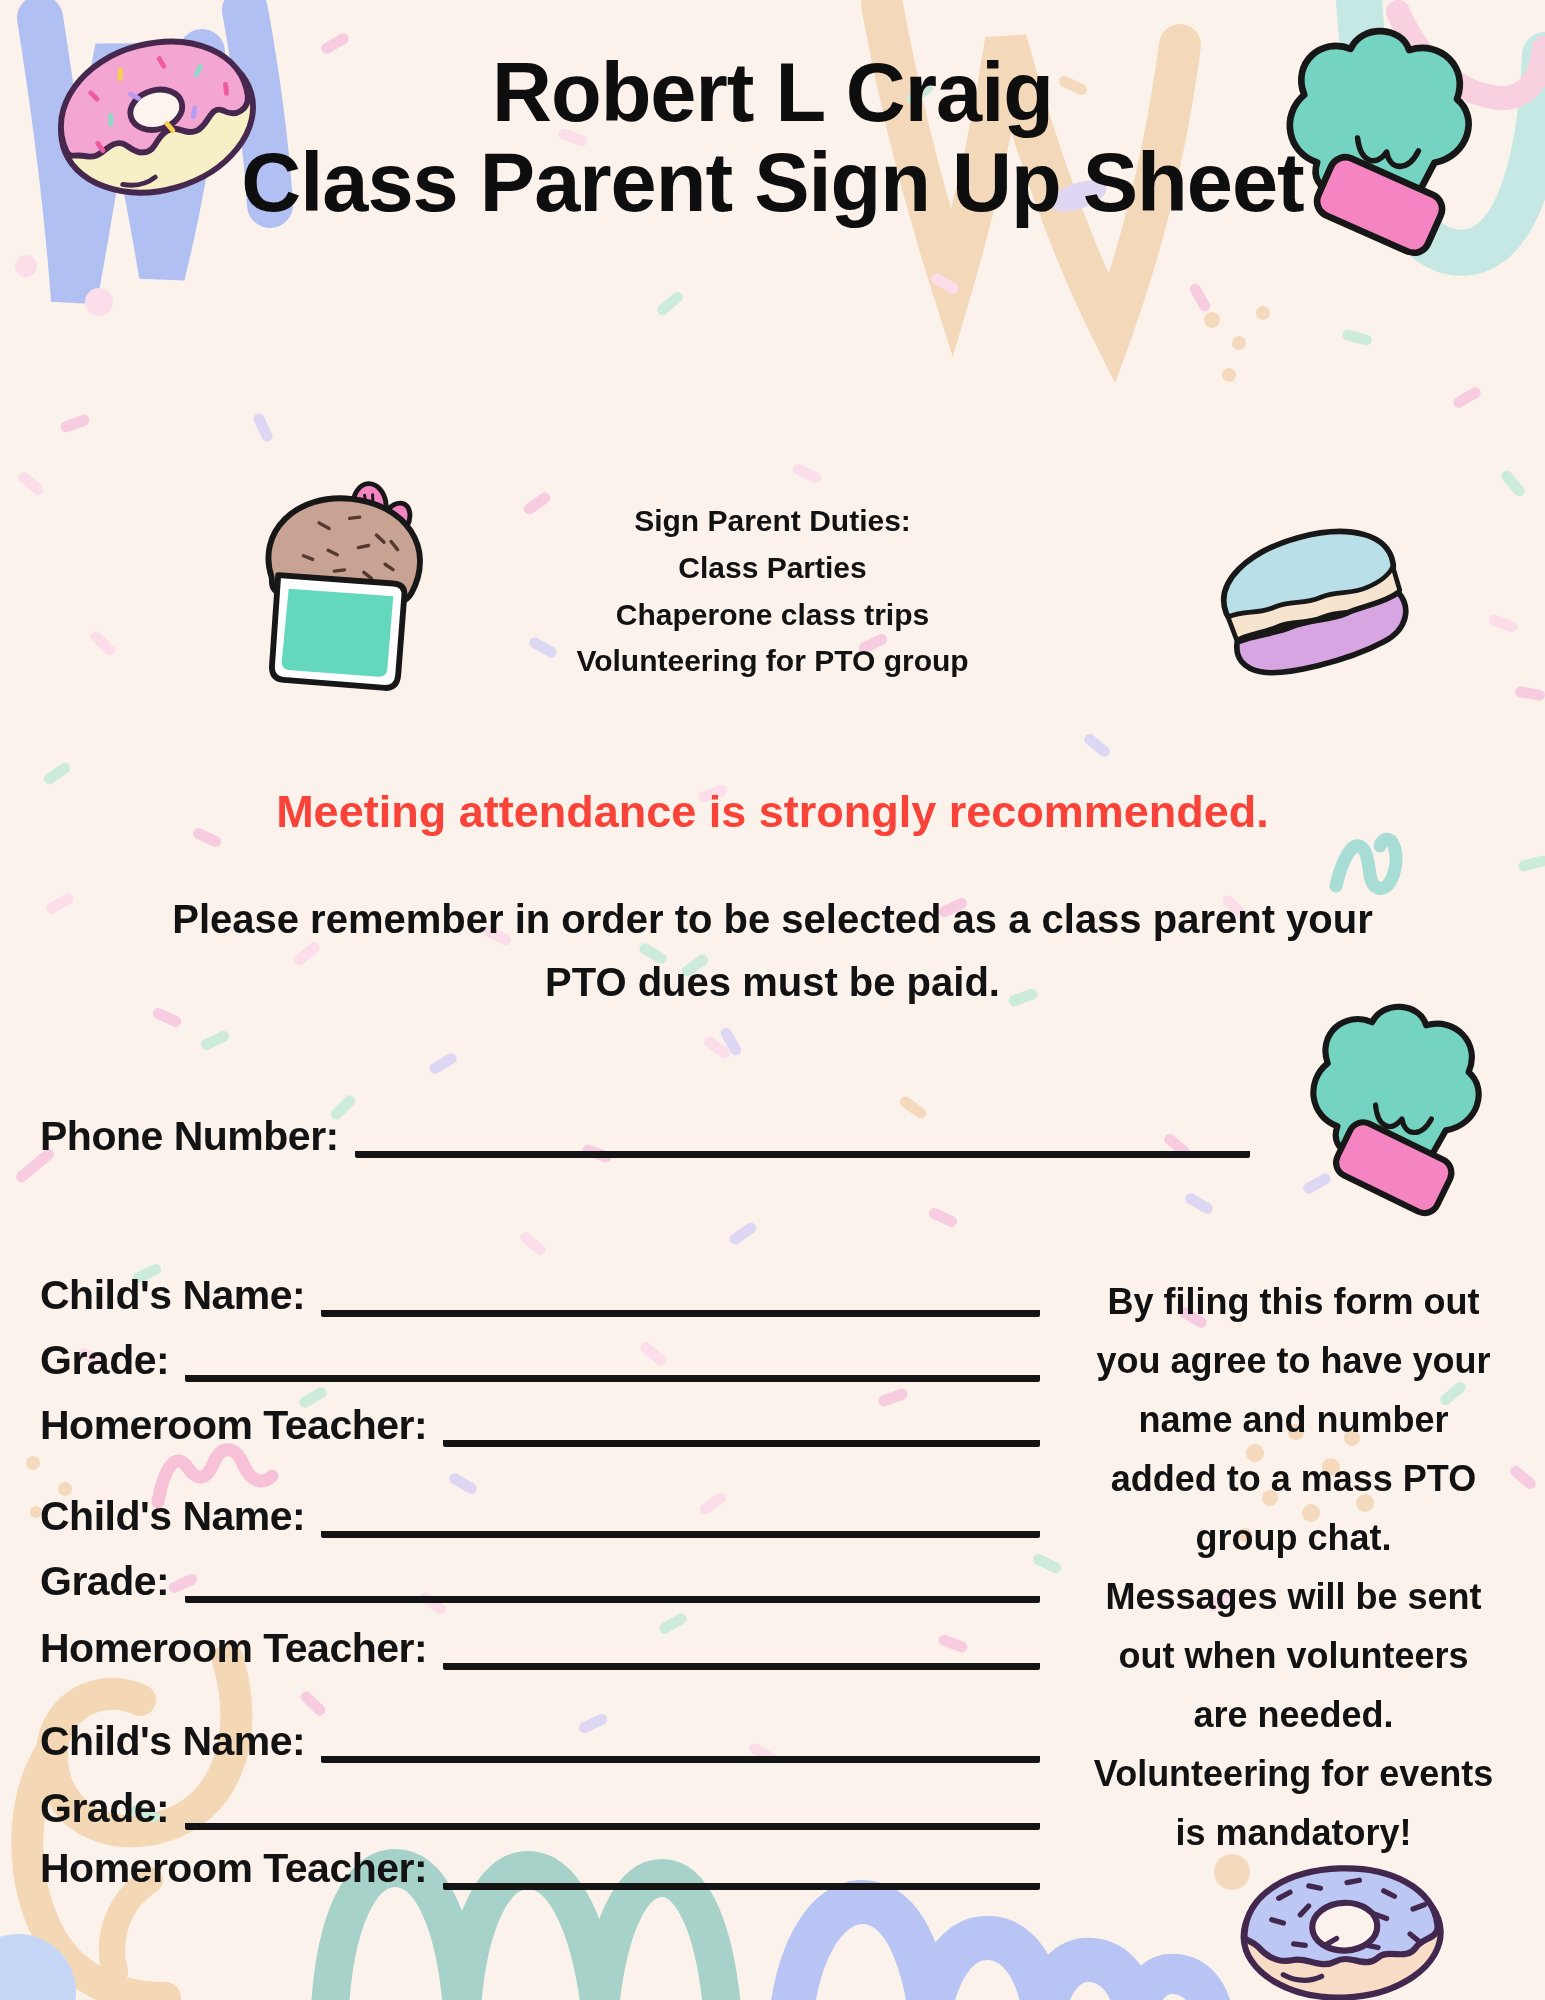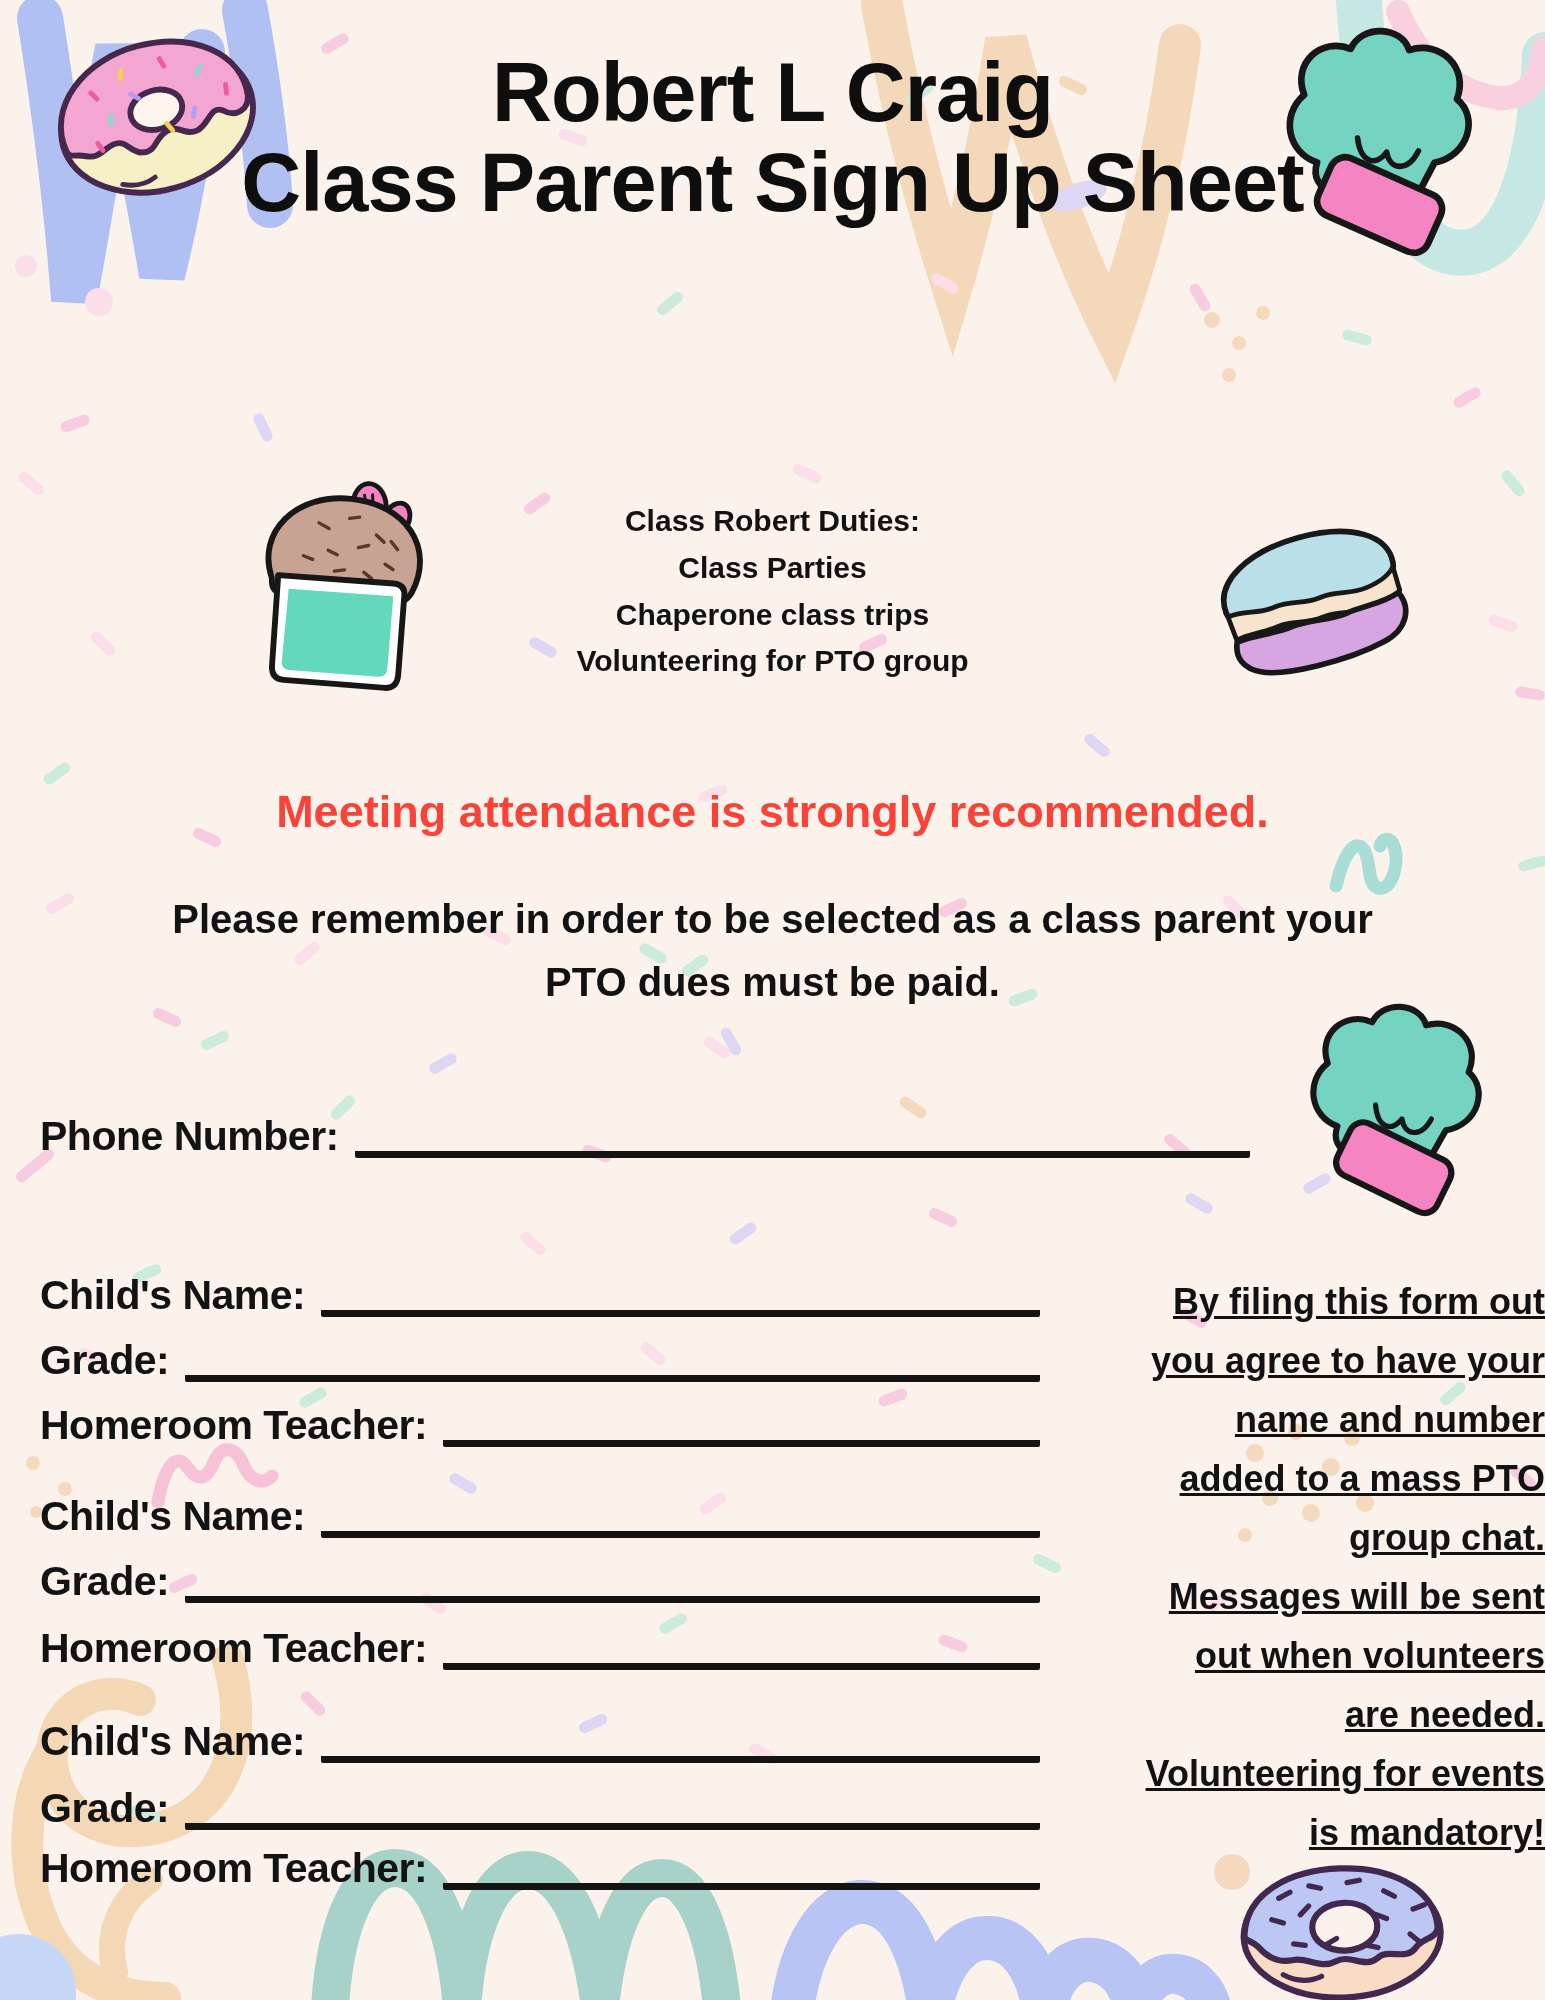--- a/index.html
+++ b/index.html
@@ -14,21 +14,21 @@
   .sprinkle{position:absolute;height:11px;border-radius:7px;}
   .dot{position:absolute;border-radius:50%;}
   .icon{position:absolute;z-index:3;}
   .txt{position:absolute;z-index:5;}
   .title{top:48px;left:0;width:100%;text-align:center;font-size:83px;letter-spacing:-1px;line-height:1.08;color:#0e0e0e;}
   .intro{top:250px;left:0;width:100%;text-align:center;font-size:47px;line-height:1.5;white-space:pre-line;}
   .duties{top:498px;left:0;width:100%;text-align:center;font-size:30px;line-height:1.56;}
   .meeting{top:711px;left:0;width:100%;text-align:center;font-size:45px;}
   .meeting-red{top:786px;left:0;width:100%;text-align:center;font-size:45px;color:#f94338;}
   .reminder{top:888px;left:0;width:100%;text-align:center;font-size:40px;line-height:1.58;white-space:pre-line;}
-  .side-note{top:1272px;left:1042px;width:503px;text-align:right;font-size:36px;line-height:59px;white-space:pre-line;text-decoration:underline;}
+  .side-note{top:1272px;left:1042px;width:503px;text-align:center;font-size:36px;line-height:59px;white-space:pre-line;}
   .row{position:absolute;display:flex;align-items:flex-end;height:58px;z-index:5;}
   .row .lbl{font-size:41px;font-weight:700;white-space:nowrap;letter-spacing:-0.5px;line-height:1.05;padding-right:16px;color:#131313;}
   .row .blank{flex:1;height:100%;border-bottom:7px solid #141414;border-radius:2px;}
 </style>
 </head>
 <body>
 
 <div class="page">
 
   <svg class="bg-squiggles" width="1545" height="2000" viewBox="0 0 1545 2000" fill="none">
@@ -230,21 +230,21 @@
     <path d="M 52,122 C 66,130 80,130 92,125" stroke="#42284f" stroke-width="5.5" fill="none" stroke-linecap="round"></path>
   </svg>
 
   <header class="txt title">
     <div>Robert L Craig</div>
     <div>Class Parent Sign Up Sheet</div>
   </header>
 
 
   <div class="txt duties">
-    <div>Class Robert Duties:</div>
+    <div>Sign Parent Duties:</div>
     <div>Class Parties</div>
     <div>Chaperone class trips</div>
     <div>Volunteering for PTO group</div>
   </div>
 
   <div class="txt meeting-red">Meeting attendance is strongly recommended.</div>
   <div class="txt reminder">Please remember in order to be selected as a class parent your
 PTO dues must be paid.</div>
 
   <div class="row" style="top:1100px;left:40px;width:1210px">

